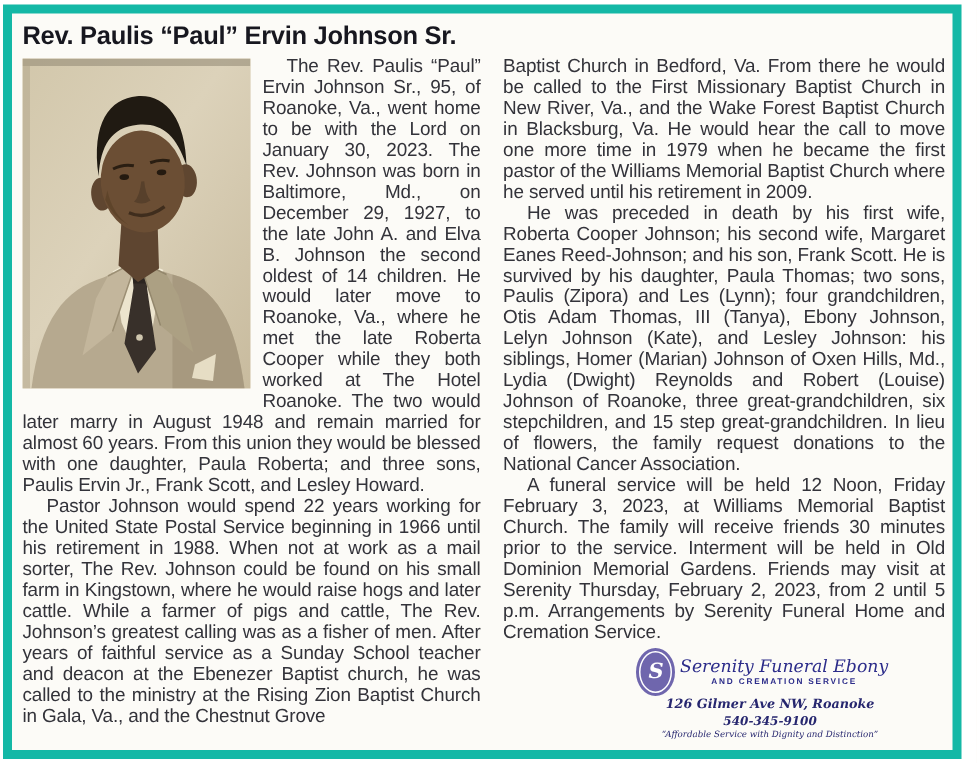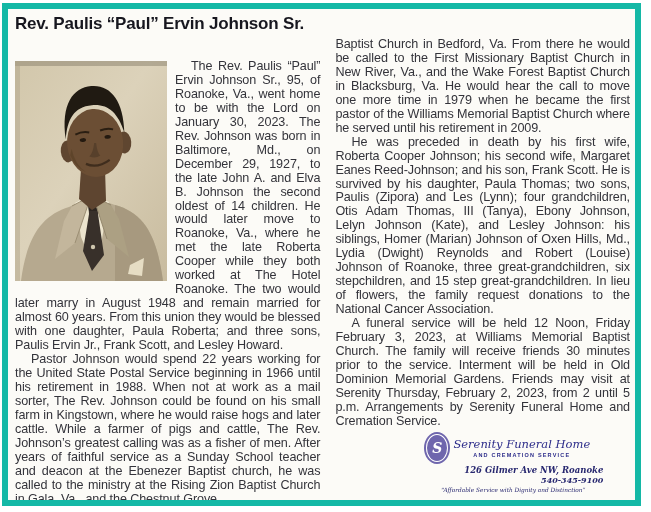--- a/index.html
+++ b/index.html
@@ -26,21 +26,21 @@
     color: #17171f;
     letter-spacing: -0.2px;
     margin: 2px 0 4px 2px;
   }
   .columns {
     display: flex;
     gap: 15px;
     padding-left: 2px;
   }
   .col { box-sizing: border-box; }
-  .col1 { width: 312px; margin-top: 22px; }
+  .col1 { width: 312px; }
   .col2 { width: 301px; }
   .col p {
     margin: 0;
     text-align: justify;
     font-size: 12.6px;
     line-height: 13.95px;
     color: #33333a;
     letter-spacing: -0.1px;
   }
   .col p.indent { text-indent: 16px; }
@@ -93,21 +93,21 @@
     font-weight: bold;
     letter-spacing: 1.2px;
     margin-top: 1px;
   }
   .logo-address, .logo-phone {
     font-family: "DejaVu Serif", serif;
     font-style: italic;
     font-weight: bold;
     font-size: 8.5px;
     color: #27276f;
-    text-align: right;
+    text-align: center;
   }
   .logo-address { margin-top: 3px; }
   .logo-phone { font-size: 8px; font-style: italic; }
   .logo-tagline {
     font-family: "DejaVu Serif", serif;
     font-style: italic;
     font-size: 5.8px;
     color: #27276f;
     text-align: center;
     margin-top: 2px;
@@ -185,21 +185,21 @@
       <p>Baptist Church in Bedford, Va. From there he would be called to the First Missionary Baptist Church in New River, Va., and the Wake Forest Baptist Church in Blacksburg, Va. He would hear the call to move one more time in 1979 when he became the first pastor of the Williams Memorial Baptist Church where he served until his retirement in 2009.</p>
       <p class="indent">He was preceded in death by his first wife, Roberta Cooper Johnson; his second wife, Margaret Eanes Reed-Johnson; and his son, Frank Scott. He is survived by his daughter, Paula Thomas; two sons, Paulis (Zipora) and Les (Lynn); four grandchildren, Otis Adam Thomas, III (Tanya), Ebony Johnson, Lelyn Johnson (Kate), and Lesley Johnson: his siblings, Homer (Marian) Johnson of Oxen Hills, Md., Lydia (Dwight) Reynolds and Robert (Louise) Johnson of Roanoke, three great-grandchildren, six stepchildren, and 15 step great-grandchildren. In lieu of flowers, the family request donations to the National Cancer Association.</p>
       <p class="indent">A funeral service will be held 12 Noon, Friday February 3, 2023, at Williams Memorial Baptist Church. The family will receive friends 30 minutes prior to the service. Interment will be held in Old Dominion Memorial Gardens. Friends may visit at Serenity Thursday, February 2, 2023, from 2 until 5 p.m. Arrangements by Serenity Funeral Home and Cremation Service.</p>
 
       <div class="logo">
         <div class="logo-top">
           <span class="emblem">
             <span>S</span>
           </span>
           <div class="logo-names">
-            <div class="logo-script">Serenity Funeral Home</div>
+            <div class="logo-script">Serenity Funeral Ebony</div>
             <div class="logo-sub">AND CREMATION SERVICE</div>
           </div>
         </div>
         <div class="logo-address">126 Gilmer Ave NW, Roanoke</div>
         <div class="logo-phone">540-345-9100</div>
         <div class="logo-tagline">“Affordable Service with Dignity and Distinction”</div>
       </div>
     </div>
   </div>
 </div>

